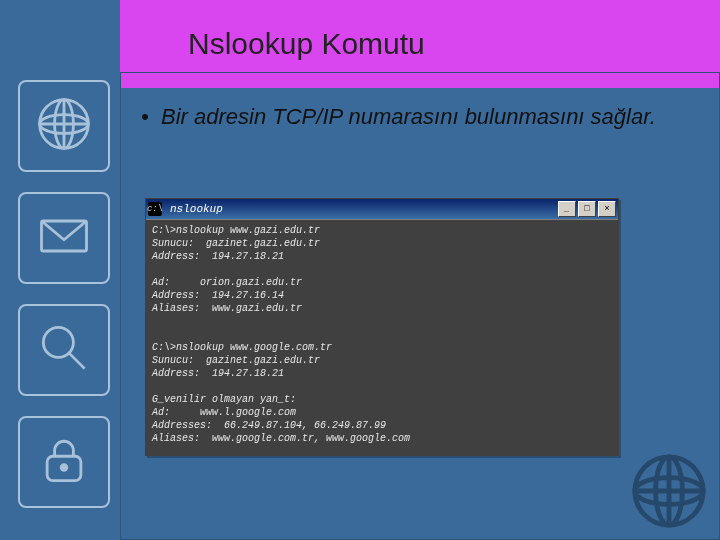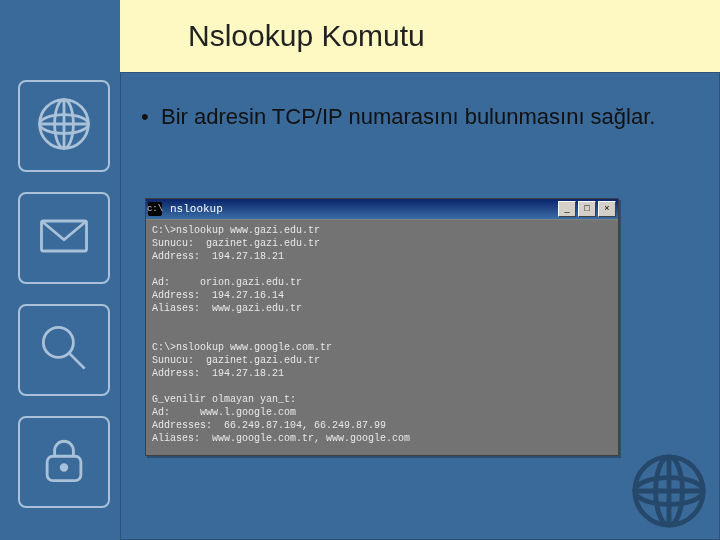--- a/index.html
+++ b/index.html
@@ -6,33 +6,34 @@
   body{
     width:720px;height:540px;
     background:#3a6a99;
     font-family:Arial,Helvetica,sans-serif;
     position:relative;
     overflow:hidden;
   }
   .title-band{
     position:absolute;
     left:120px; top:0; right:0;
-    height:72px;
-    background:#fef9c3;
+    height:88px;
+    background:#d946ef;
     display:flex;align-items:center;
   }
   .title{
     font-size:30px;
     color:#222;
     padding-left:68px;
   }
   .content-panel{
     position:absolute;
     left:120px; top:72px; right:0; bottom:0;
     border:1px solid #2c5277;
+    font-style:italic;
   }
   .bullet{
     position:absolute;
     left:40px; top:30px; right:30px;
     color:#111;
     font-size:22px;
     line-height:1.25;
   }
   .bullet::before{
     content:"\2022";
@@ -89,21 +90,21 @@
   .win-btns{display:flex;gap:2px}
   .win-btn{
     width:16px;height:14px;
     background:#d4d0c8;
     border:1px solid #fff;
     border-right-color:#404040;border-bottom-color:#404040;
     font-size:9px;line-height:12px;text-align:center;
     font-family:Arial,sans-serif;color:#000;
   }
   .cmd-body{
-    background:#737373;color:#e8e8e8;
+    background:#404040;color:#e8e8e8;
     font-size:10px;line-height:13px;
     padding:4px 6px 10px 6px;
     min-height:180px;
     white-space:pre;
     border-top:1px solid #808080;
   }
 </style>
 </head>
 <body>
 

